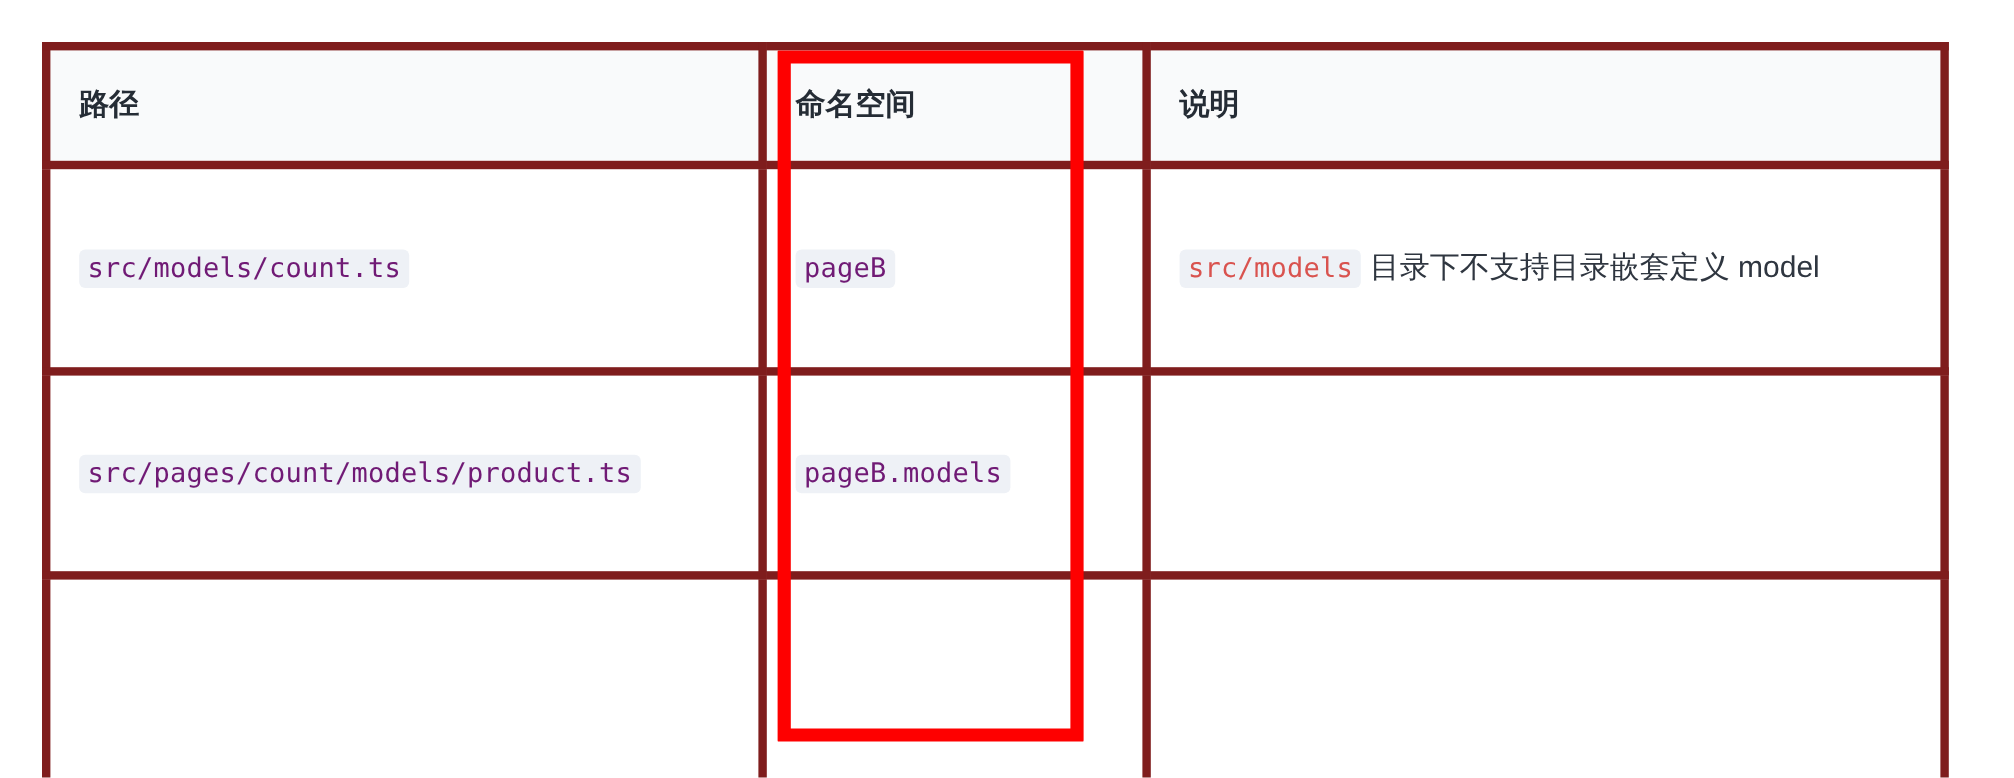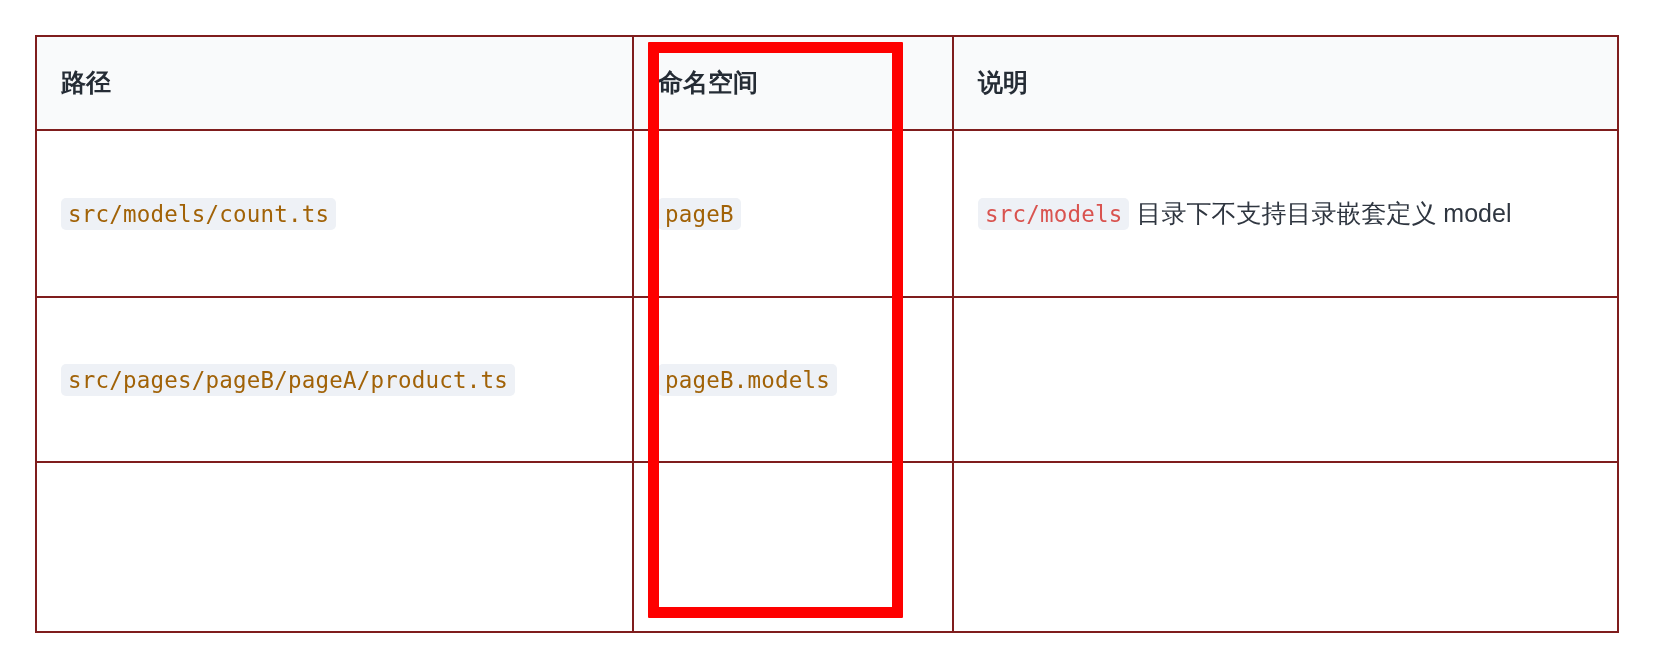--- a/index.html
+++ b/index.html
@@ -36,21 +36,21 @@
     table-layout: fixed;
     background: #ffffff;
   }
 
   table.md-table col.c-path      { width: 597px; }
   table.md-table col.c-namespace { width: 320px; }
   table.md-table col.c-desc      { width: 665px; }
 
   table.md-table th,
   table.md-table td {
-    border: 2px solid #7f1d1d;
+    border: 7px solid #7f1d1d;
     text-align: left;
     vertical-align: middle;
     padding: 14px 24px;
   }
 
   table.md-table thead th {
     background: #f9fafb;
     font-weight: bold;
     font-size: 25px;
     line-height: 1.5;
@@ -68,21 +68,21 @@
     word-break: break-all;
   }
 
   tr.row-1 td { height: 137px; }
   tr.row-2 td { height:  93px; }
   tr.row-3 td { height: 135px; }
   tr.row-4 td { height: 140px; }
 
   code.inline {
     background: #eef1f6;
-    color: #a16207;
+    color: #701a75;
     border-radius: 5px;
     padding: 3px 7px;
     font-family: "DejaVu Sans Mono", "Liberation Mono", monospace;
     font-size: 22.5px;
     letter-spacing: 0.2px;
     box-decoration-break: clone;
     -webkit-box-decoration-break: clone;
   }
 
   td.desc code.inline { color: #d9534f; margin-top: 16px; }
@@ -132,21 +132,21 @@
           </td>
           <td class="desc">
             <code class="inline">src/models</code>
             <span class="desc-text">目录下不支持目录嵌套定义 model</span>
           </td>
         </tr>
 
 
         <tr class="row-3">
           <td class="path">
-            <code class="inline">src/pages/pageB/pageA/product.ts</code>
+            <code class="inline">src/pages/count/models/product.ts</code>
           </td>
           <td class="namespace">
             <code class="inline">pageB.models</code>
           </td>
           <td class="desc">
             <span class="desc-text"></span>
           </td>
         </tr>
 
         <tr class="row-4">

